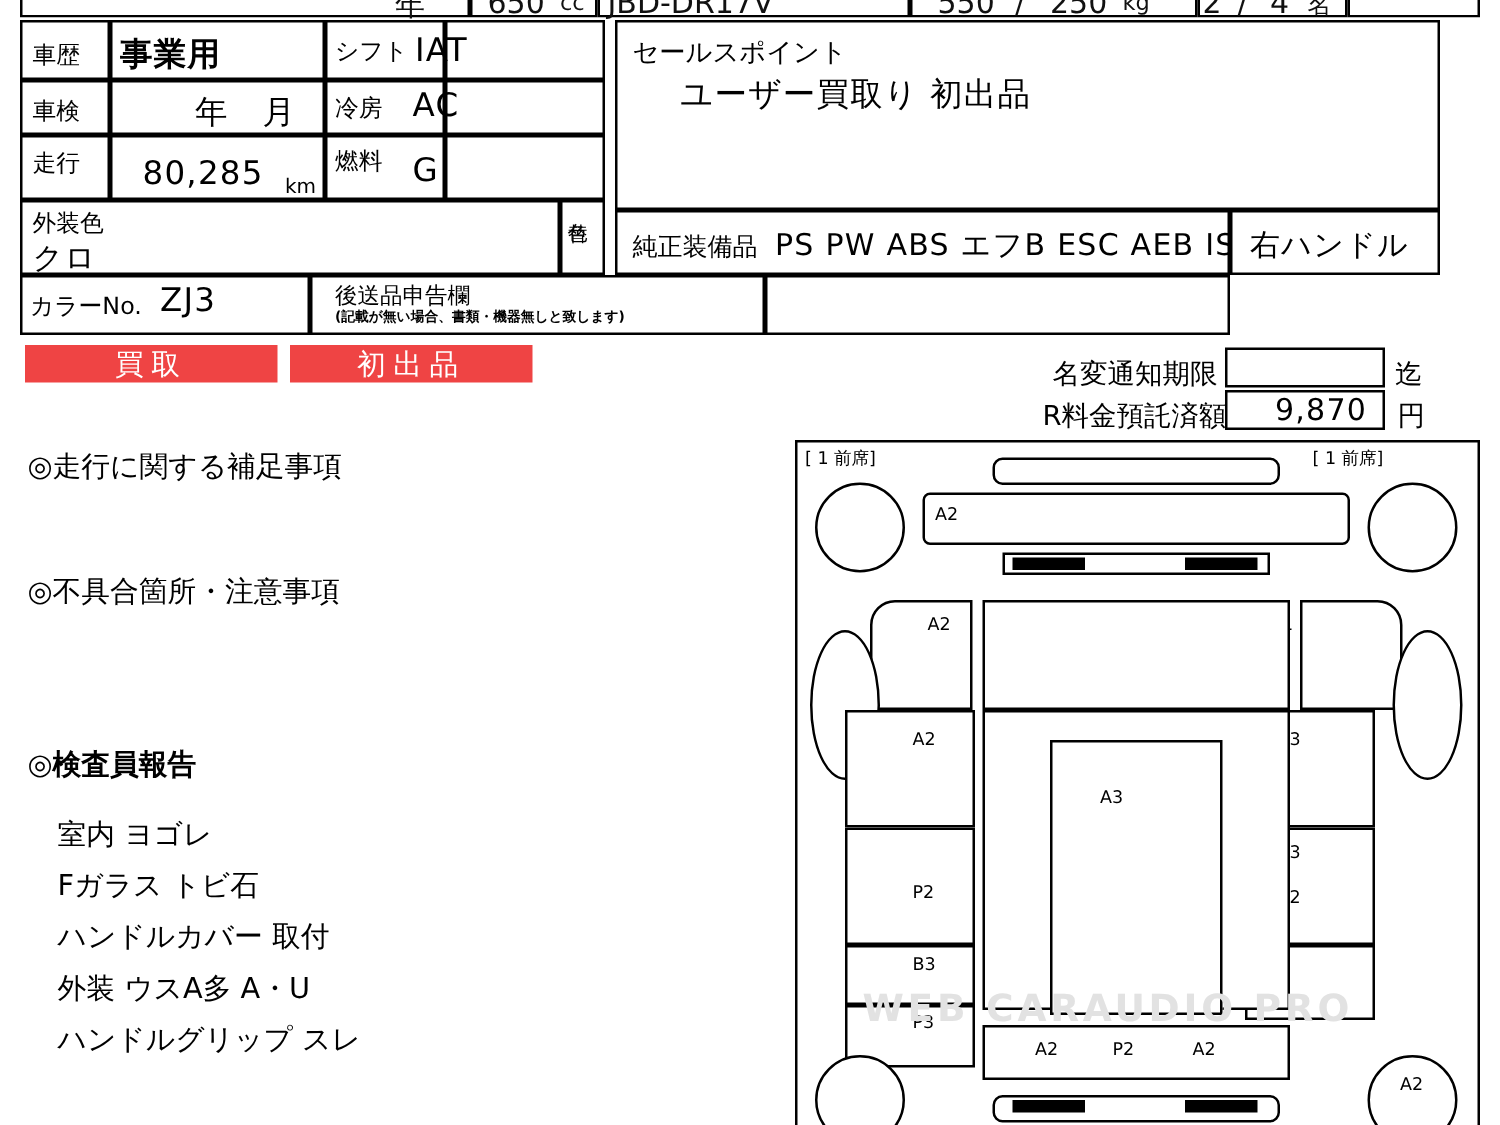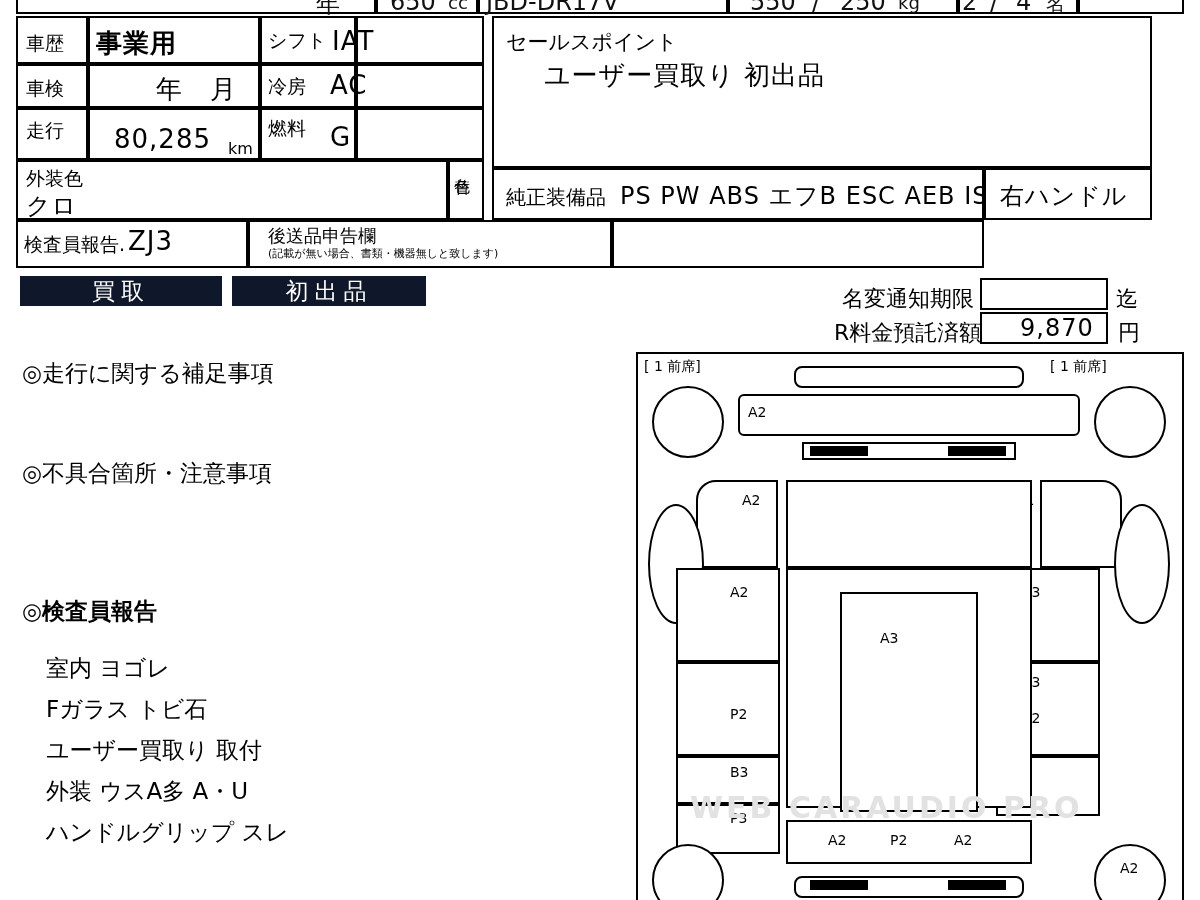--- a/index.html
+++ b/index.html
@@ -19,21 +19,21 @@
   .val{position:absolute;font-size:26px;letter-spacing:1px;}
   .tiny{font-size:11px;}
 
   
   .cliprow{position:absolute;left:16px;top:-8px;width:1168px;height:22px;overflow:hidden;}
   .cliprow .seg{position:absolute;border:2px solid #000;box-sizing:border-box;height:40px;top:-18px;}
   .cliptxt{position:absolute;font-size:24px;top:-12px;color:#111;}
 
   
   .blackbtn{
-    position:absolute;background:#0f172a;color:#fff;
+    position:absolute;background:#ef4444;color:#fff;
     display:flex;align-items:center;justify-content:center;
     font-size:23px;letter-spacing:6px;
   }
 
   
   .fieldbox{position:absolute;border:2px solid #000;box-sizing:border-box;background:#fff;}
 
   
   .diagram{position:absolute;left:636px;top:352px;width:548px;height:548px;border:2px solid #000;border-bottom:none;box-sizing:border-box;overflow:hidden;background:#fff;}
   .dpart{position:absolute;border:2px solid #000;box-sizing:border-box;background:#fff;}
@@ -108,26 +108,26 @@
   <div class="val" style="left:330px;top:122px;">G</div>
 
   <div class="bx" style="left:16px;top:160px;width:432px;height:60px;"></div>
   <div class="lbl" style="left:26px;top:166px;">外装色</div>
   <div class="val" style="left:26px;top:190px;font-size:24px;">クロ</div>
 
   <div class="bx" style="left:448px;top:160px;width:36px;height:60px;"></div>
   <div class="lbl" style="left:454px;top:166px;font-size:16px;writing-mode:vertical-rl;line-height:1;">色替</div>
 
   <div class="bx" style="left:16px;top:220px;width:232px;height:48px;"></div>
-  <div class="lbl" style="left:24px;top:232px;">検査員報告.</div>
+  <div class="lbl" style="left:24px;top:232px;">カラーNo.</div>
   <div class="val" style="left:128px;top:226px;">ZJ3</div>
 
   <div class="bx" style="left:248px;top:220px;width:364px;height:48px;"></div>
   <div class="lbl" style="left:268px;top:224px;font-size:18px;">後送品申告欄</div>
-  <div class="tiny" style="position:absolute;left:268px;top:246px;">(記載が無い場合、書類・機器無しと致します)</div>
+  <div class="tiny" style="position:absolute;left:268px;top:246px;font-weight:bold;">(記載が無い場合、書類・機器無しと致します)</div>
 
   <div class="bx" style="left:492px;top:16px;width:660px;height:152px;"></div>
   <div class="lbl" style="left:506px;top:28px;font-size:21px;">セールスポイント</div>
   <div class="val" style="left:524px;top:58px;font-size:26px;margin-left:20px;">ユーザー買取り 初出品</div>
 
   <div class="bx" style="left:492px;top:168px;width:492px;height:52px;"></div>
   <div class="lbl" style="left:506px;top:184px;font-size:20px;">純正装備品</div>
   <div class="val" style="left:620px;top:180px;font-size:24px;">PS PW ABS エフB ESC AEB ISS</div>
 
   <div class="bx" style="left:984px;top:168px;width:168px;height:52px;"></div>
@@ -147,21 +147,21 @@
   <div class="val" style="left:1020px;top:314px;font-size:24px;">9,870</div>
   <div class="lbl" style="left:1118px;top:318px;font-size:22px;">円</div>
 
   <div class="notes" style="top:358px;">◎走行に関する補足事項</div>
   <div class="notes" style="top:458px;">◎不具合箇所・注意事項</div>
   <div class="notes" style="top:596px;font-weight:bold;">◎検査員報告</div>
 
   <div class="notelist" style="top:648px;">
     <div>室内 ヨゴレ</div>
     <div>Fガラス トビ石</div>
-    <div>ユーザー買取り 取付</div>
+    <div>ハンドルカバー 取付</div>
     <div>外装 ウスA多 A・U</div>
     <div>ハンドルグリップ スレ</div>
 
   </div>
 
   <div class="diagram">
 
     <div class="dcode" style="left:6px;top:4px;font-size:14px;">[ 1 前席]</div>
     <div class="dcode" style="left:412px;top:4px;font-size:14px;">[ 1 前席]</div>
 

